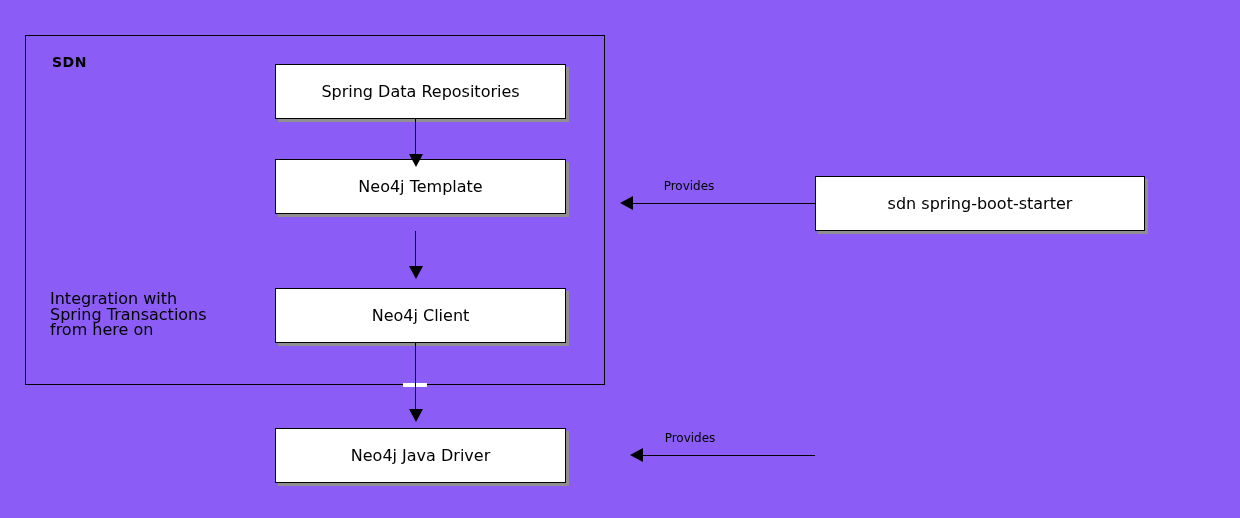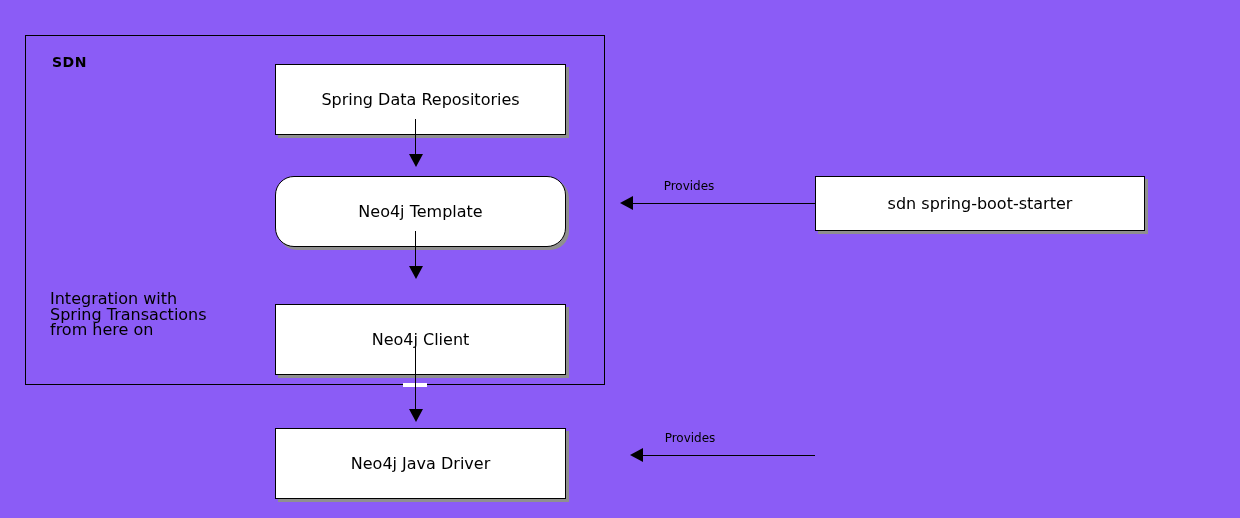--- a/index.html
+++ b/index.html
@@ -43,24 +43,24 @@
     background: #ffffff;
     border: 1.5px solid #000;
     box-sizing: border-box;
     box-shadow: 3px 3px 0 #8f8f8f;
     display: flex;
     align-items: center;
     justify-content: center;
     font-size: 16px;
     text-align: center;
   }
-  .node.flow { left: 275px; width: 291px; height: 71px; }
+  .node.flow { left: 275px; width: 291px; height: 55px; }
   #node-repositories { top: 64px; }
-  #node-template     { top: 176px; border-radius: 19px; }
-  #node-client       { top: 288px; margin-top: 16px; }
+  #node-template     { top: 159px; }
+  #node-client       { top: 288px; }
   #node-driver       { top: 428px; }
   .node.provider { left: 815px; width: 330px; height: 55px; }
   #node-sdn-starter  { top: 176px; }
   #node-boot-starter { top: 428px; }
 
   .vline {
     position: absolute;
     width: 1.5px;
     left: 414.5px;
     background: #000;

